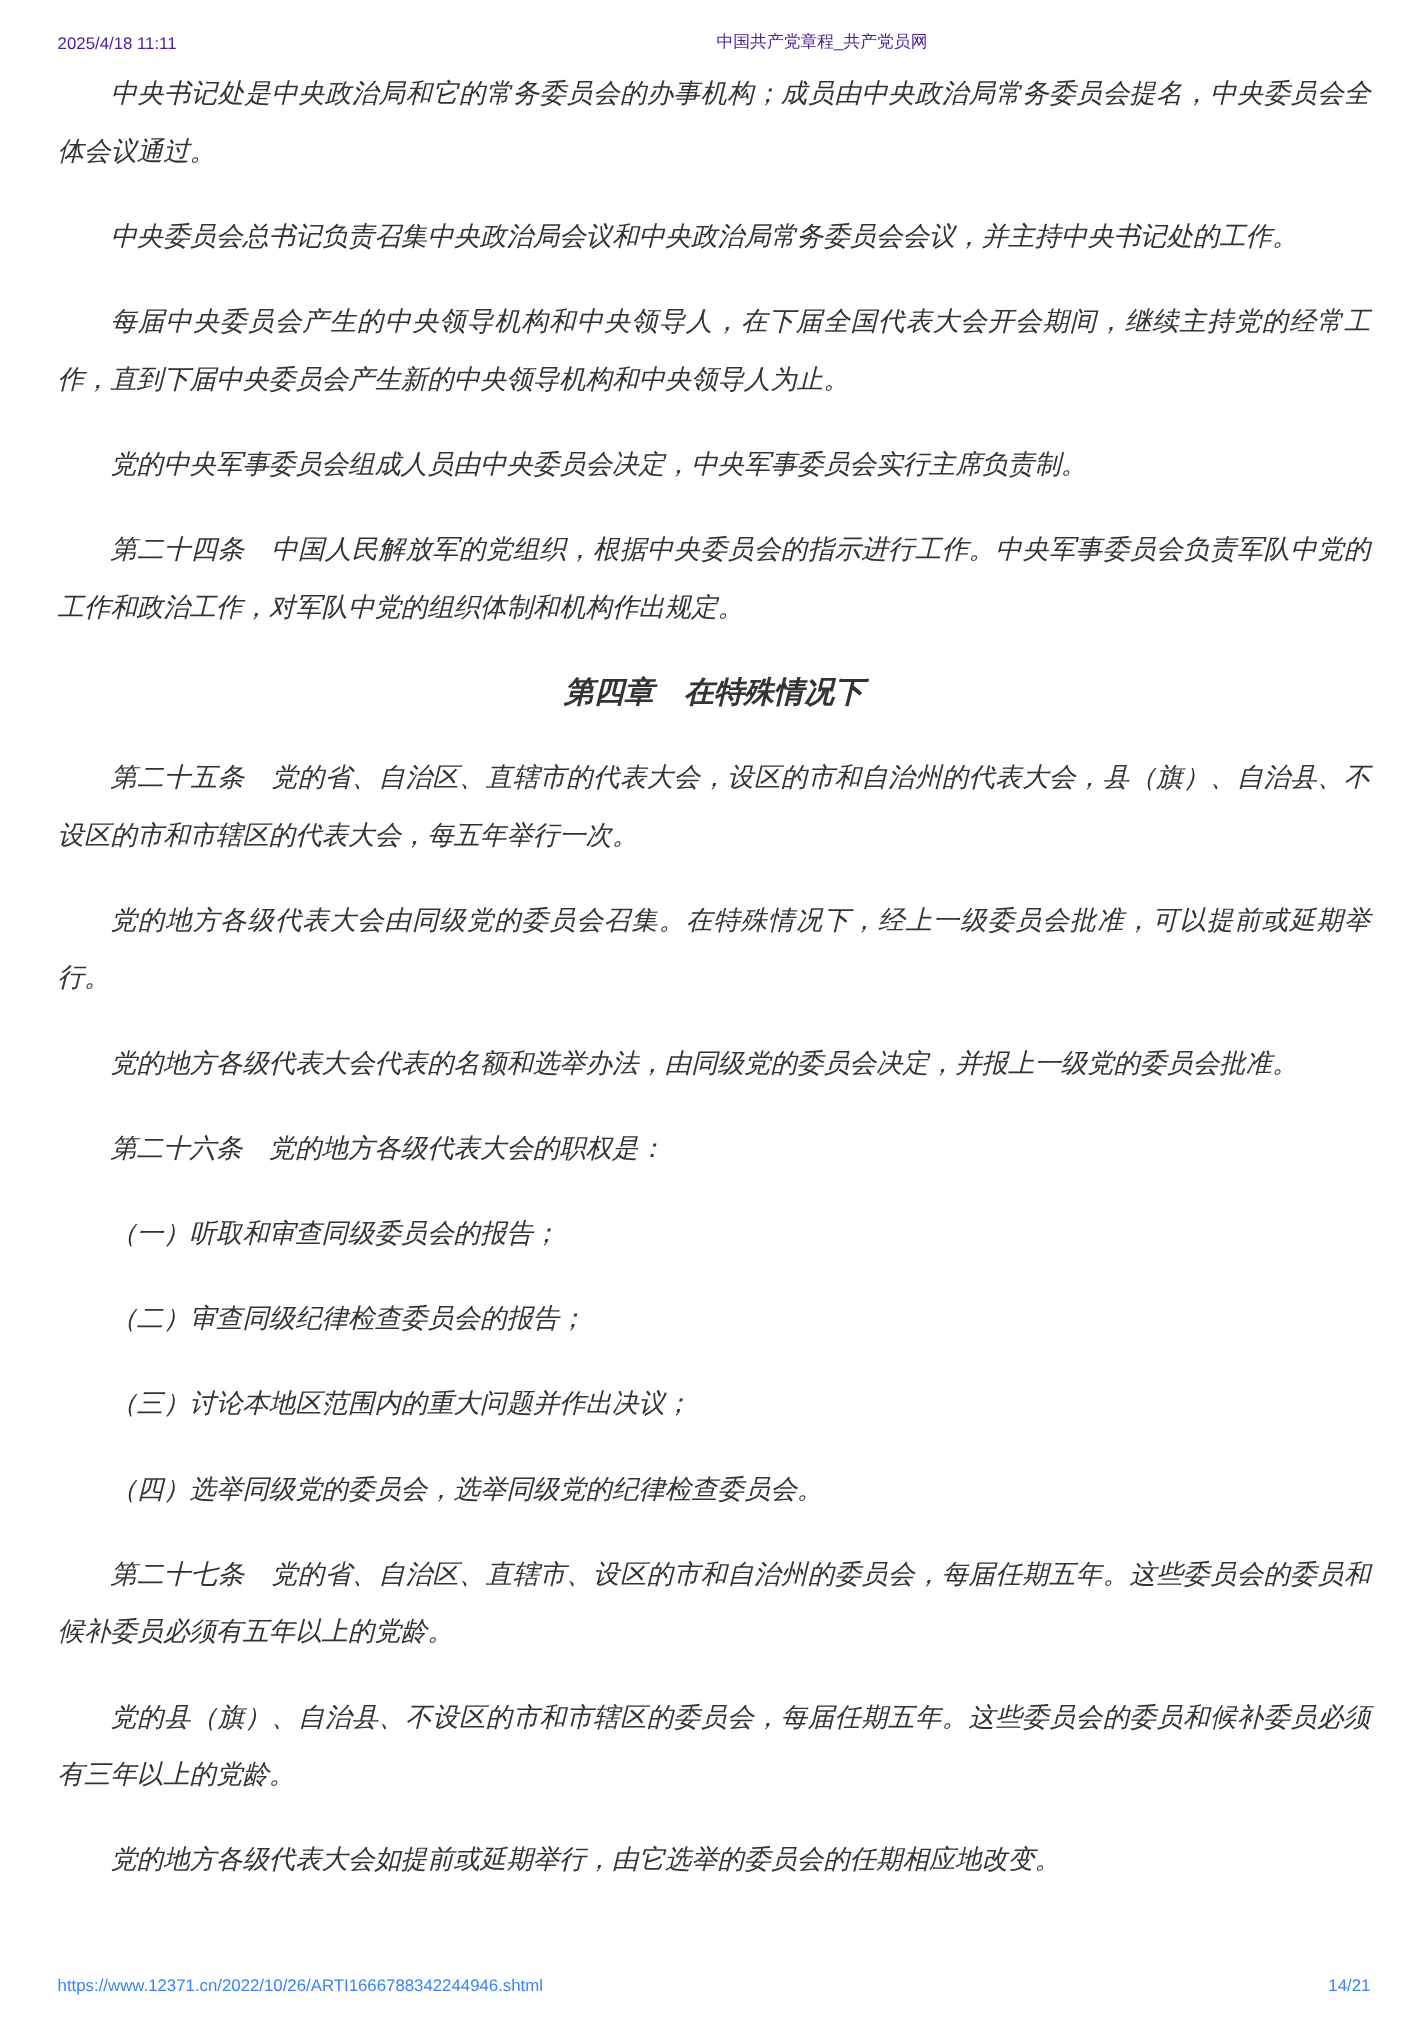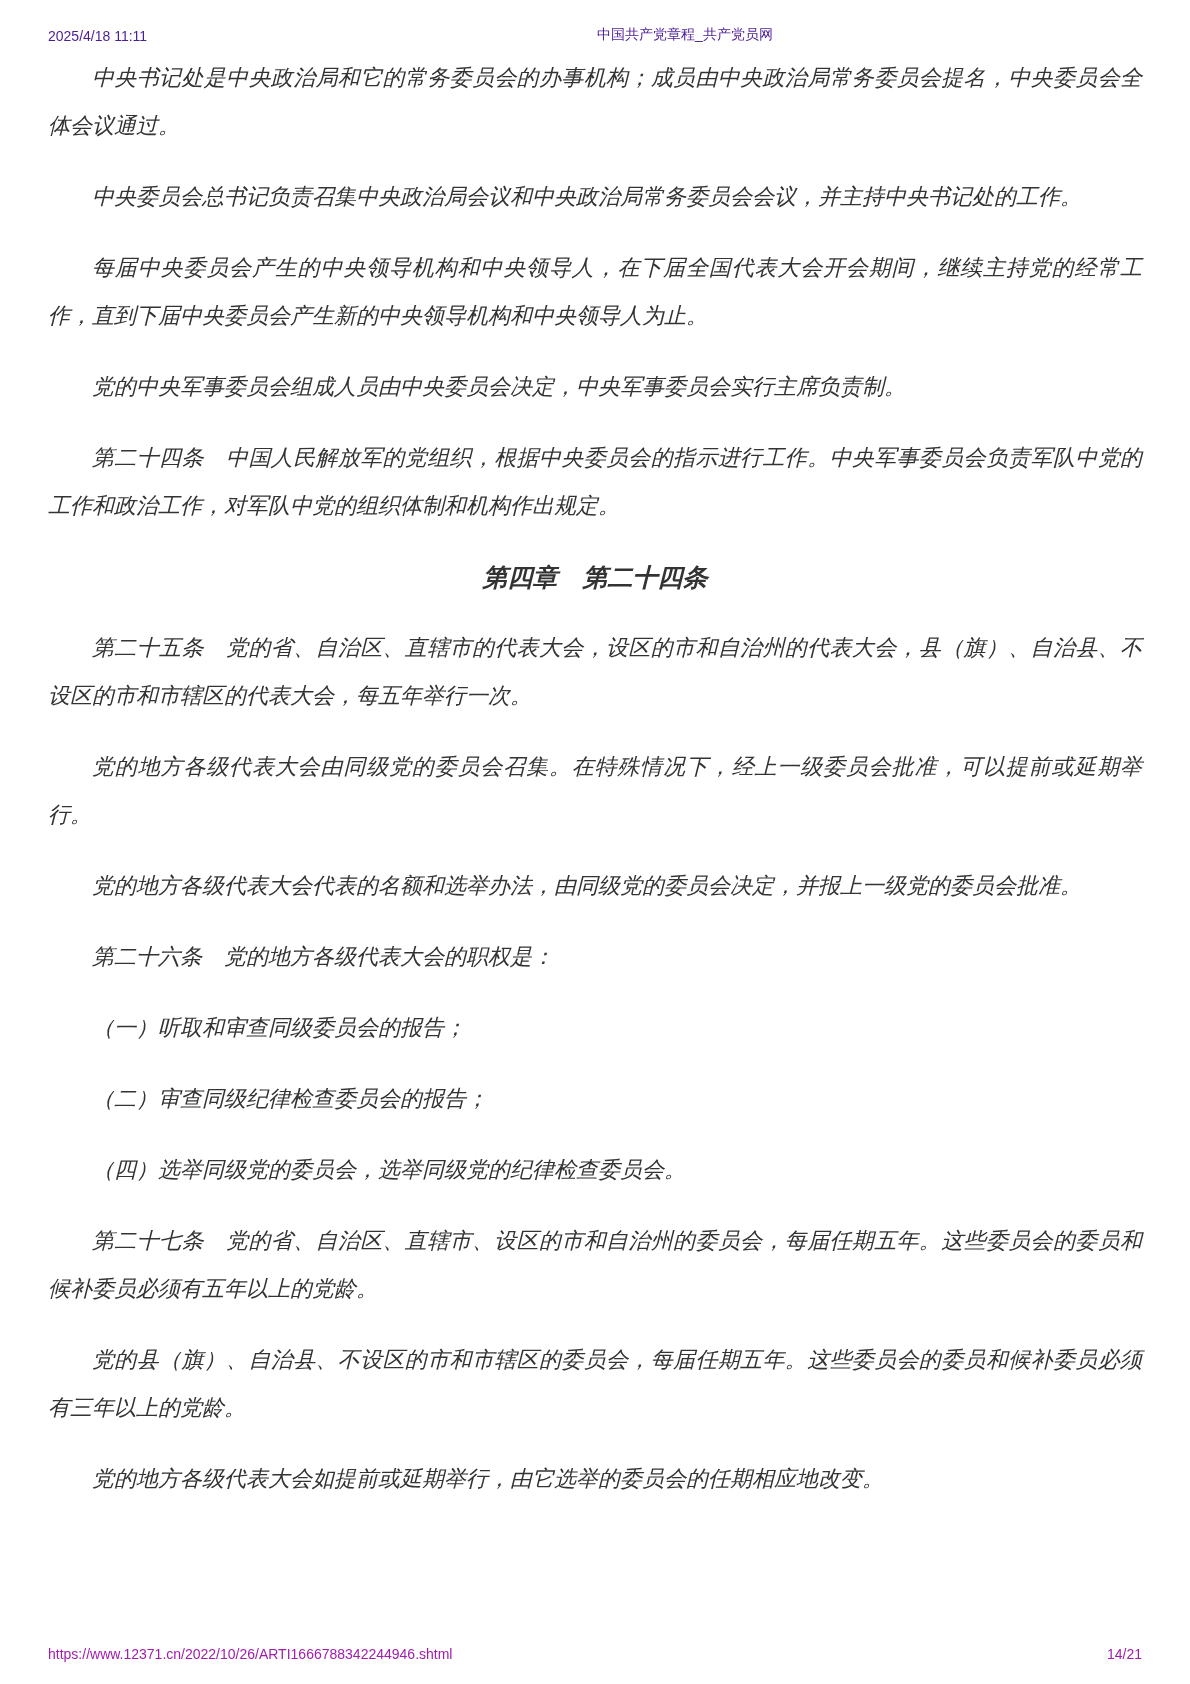--- a/index.html
+++ b/index.html
@@ -57,21 +57,21 @@
     text-align: center;
     text-indent: 0;
     color: #333333;
   }
   .print-footer {
     position: absolute;
     left: 48px;
     right: 48px;
     bottom: 22px;
     font-size: 14px;
-    color: #a21caf;
+    color: #3b82f6;
     display: flex;
     justify-content: space-between;
     align-items: baseline;
   }
   .print-footer .source-url { white-space: nowrap; }
   .print-footer .page-number { white-space: nowrap; }
 </style>
 </head>
 <body>
 
@@ -79,27 +79,28 @@
   <span class="timestamp">2025/4/18 11:11</span>
   <span class="doc-title">中国共产党章程_共产党员网</span>
 </div>
 
 <div class="doc-body">
   <p>中央书记处是中央政治局和它的常务委员会的办事机构；成员由中央政治局常务委员会提名，中央委员会全体会议通过。</p>
   <p>中央委员会总书记负责召集中央政治局会议和中央政治局常务委员会会议，并主持中央书记处的工作。</p>
   <p>每届中央委员会产生的中央领导机构和中央领导人，在下届全国代表大会开会期间，继续主持党的经常工作，直到下届中央委员会产生新的中央领导机构和中央领导人为止。</p>
   <p>党的中央军事委员会组成人员由中央委员会决定，中央军事委员会实行主席负责制。</p>
   <p>第二十四条　中国人民解放军的党组织，根据中央委员会的指示进行工作。中央军事委员会负责军队中党的工作和政治工作，对军队中党的组织体制和机构作出规定。</p>
-  <h2 class="chapter-heading">第四章　第二十四条</h2>
+  <h2 class="chapter-heading">第四章　在特殊情况下</h2>
   <p>第二十五条　党的省、自治区、直辖市的代表大会，设区的市和自治州的代表大会，县（旗）、自治县、不设区的市和市辖区的代表大会，每五年举行一次。</p>
   <p>党的地方各级代表大会由同级党的委员会召集。在特殊情况下，经上一级委员会批准，可以提前或延期举行。</p>
   <p>党的地方各级代表大会代表的名额和选举办法，由同级党的委员会决定，并报上一级党的委员会批准。</p>
   <p>第二十六条　党的地方各级代表大会的职权是：</p>
   <p>（一）听取和审查同级委员会的报告；</p>
   <p>（二）审查同级纪律检查委员会的报告；</p>
+  <p>（三）讨论本地区范围内的重大问题并作出决议；</p>
   <p>（四）选举同级党的委员会，选举同级党的纪律检查委员会。</p>
   <p>第二十七条　党的省、自治区、直辖市、设区的市和自治州的委员会，每届任期五年。这些委员会的委员和候补委员必须有五年以上的党龄。</p>
   <p>党的县（旗）、自治县、不设区的市和市辖区的委员会，每届任期五年。这些委员会的委员和候补委员必须有三年以上的党龄。</p>
   <p>党的地方各级代表大会如提前或延期举行，由它选举的委员会的任期相应地改变。</p>
 </div>
 
 <div class="print-footer">
   <span class="source-url">https://www.12371.cn/2022/10/26/ARTI1666788342244946.shtml</span>
   <span class="page-number">14/21</span>
 </div>

